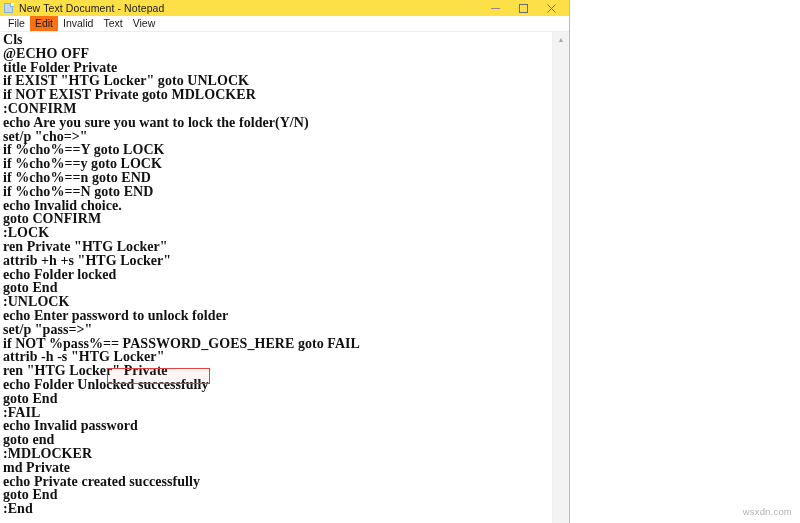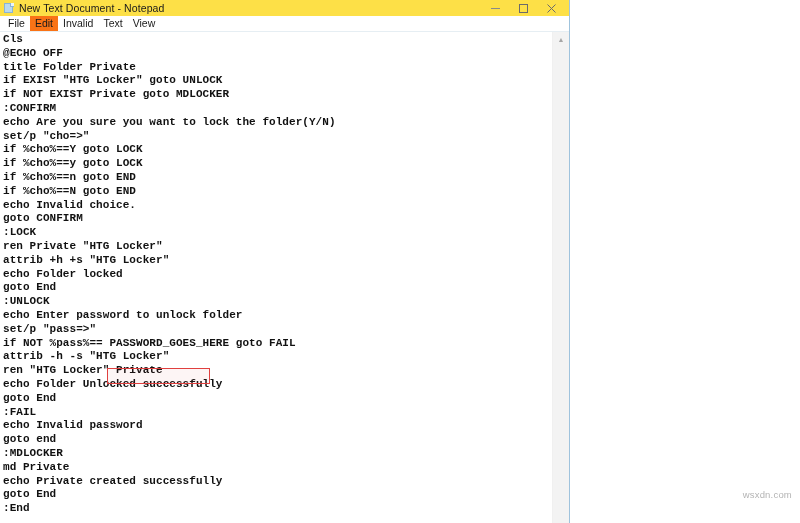--- a/index.html
+++ b/index.html
@@ -116,22 +116,22 @@
     position: relative;
     height: calc(100% - 31px);
     background: #ffffff;
     overflow: hidden;
   }
   #editor-text {
     position: absolute;
     left: 3px;
     top: 1px;
     right: 17px;
-    font-family: Liberation Mono, monospace;
-    font-size: 11px;
+    font-family: Liberation Serif, serif;
+    font-size: 14px;
     font-weight: bold;
     color: #111111;
     line-height: 13.8px;
     white-space: pre;
     letter-spacing: 0.05px;
   }
   .code-line {
     height: 13.8px;
     white-space: pre;
   }
@@ -178,21 +178,21 @@
     border: 1px solid #e0403f;
     background: rgba(224,64,63,0.05);
     box-sizing: border-box;
     pointer-events: none;
   }
 
   
   #watermark {
     position: absolute;
     right: 8px;
-    bottom: 23px;
+    bottom: 6px;
     font-size: 9.5px;
     color: #b4b4b4;
     letter-spacing: 0.2px;
     font-family: "Liberation Sans", sans-serif;
   }
 </style>
 </head>
 <body>
 
 <div id="notepad-window">

